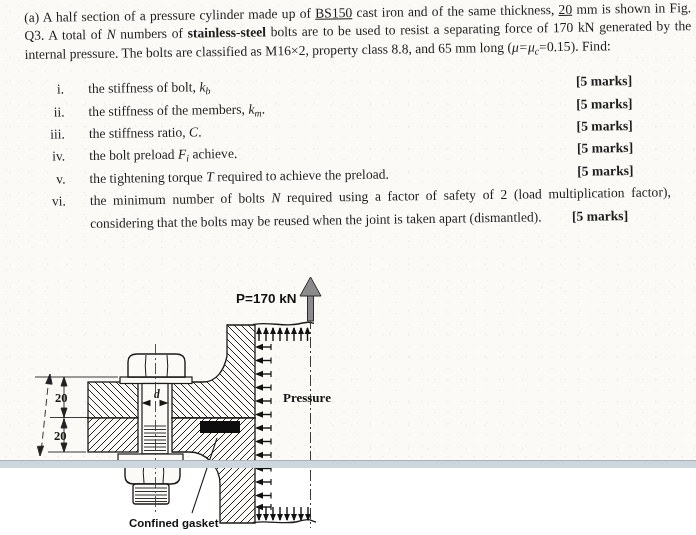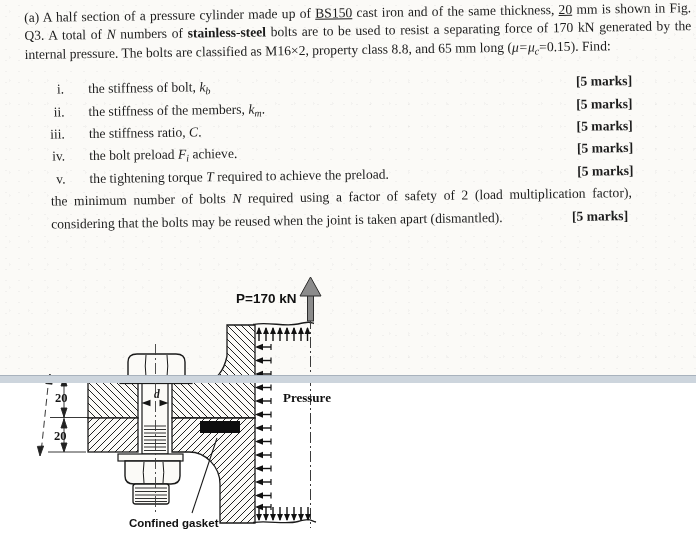--- a/index.html
+++ b/index.html
@@ -1,18 +1,18 @@
 <!DOCTYPE html>
 <html><head>
 <meta charset="utf-8">
 <style>
   html,body{margin:0;padding:0;}
   body{width:696px;height:535px;overflow:hidden;background:#fff;}
   .page{
-    position:relative;width:696px;height:383px;
+    position:relative;width:696px;height:468px;
     background-color:#fbfaf7;
     background-image:
       radial-gradient(rgba(110,110,115,.07) 1px, transparent 1px),
       radial-gradient(rgba(100,100,110,.05) 1px, transparent 1px);
     background-size:13px 11px, 19px 23px;
     font-family:"Liberation Serif",serif;
     color:#1c1c1c;
   }
   .textblock{
     position:absolute;left:24px;top:9px;width:667px;
@@ -65,20 +65,21 @@
         <span class="num">iv.</span>
         <span class="ttext"><span>the bolt preload </span><span class="it">F</span><span class="sb">i</span><span> achieve.</span></span>
         <span class="marks">[5 marks]</span>
       </div>
       <div class="trow">
         <span class="num">v.</span>
         <span class="ttext"><span>the tightening torque </span><span class="it">T</span><span class="sb"></span><span> required to achieve the preload.</span></span>
         <span class="marks">[5 marks]</span>
       </div>
       <div class="trow">
+        <span class="num">vi.</span>
         <span class="ttext"><span>the minimum number of bolts </span><span class="it">N</span><span class="sb"></span><span> required using a factor of safety of 2 (load multiplication factor), considering that the bolts may be reused when the joint is taken apart (dismantled).</span></span>
         <span class="marks bot">[5 marks]</span>
       </div>
     </div>
   </div>
 
   <svg class="figure" width="470" height="280" viewBox="0 255 470 280">
     <defs>
       <pattern id="hatchB" patternUnits="userSpaceOnUse" width="7" height="7">
         <rect width="7" height="7" fill="#fbfaf7"></rect>

